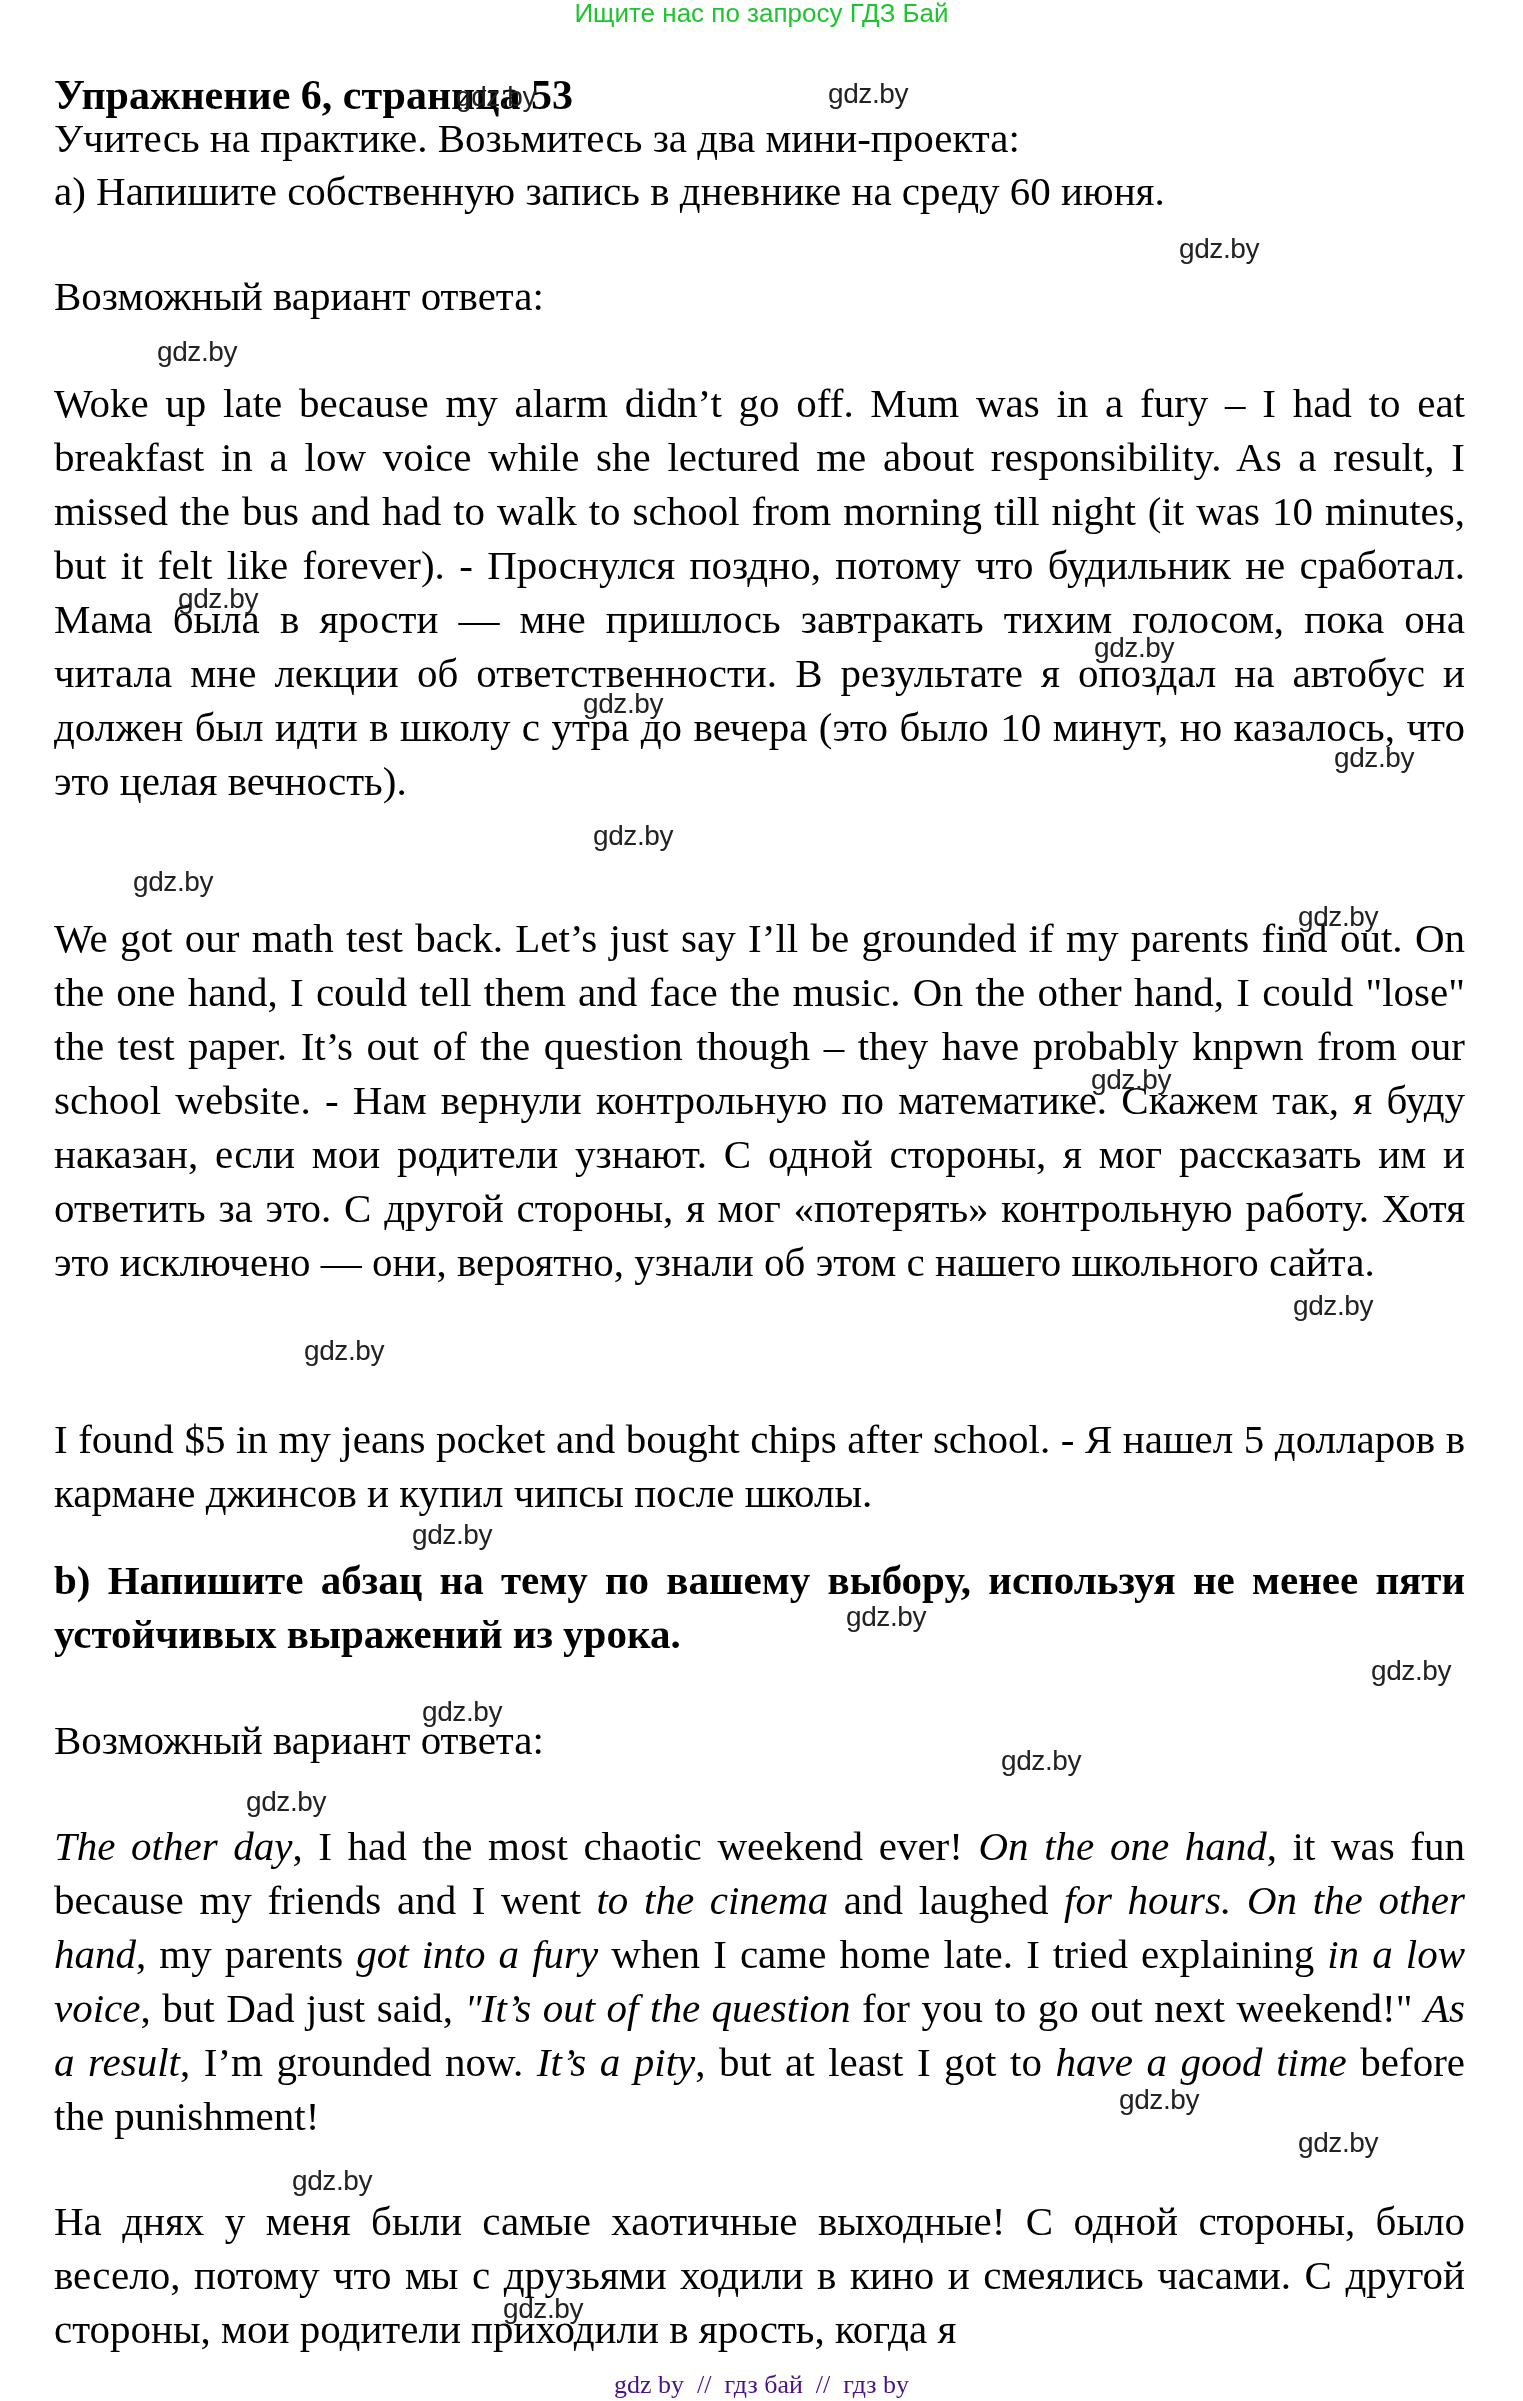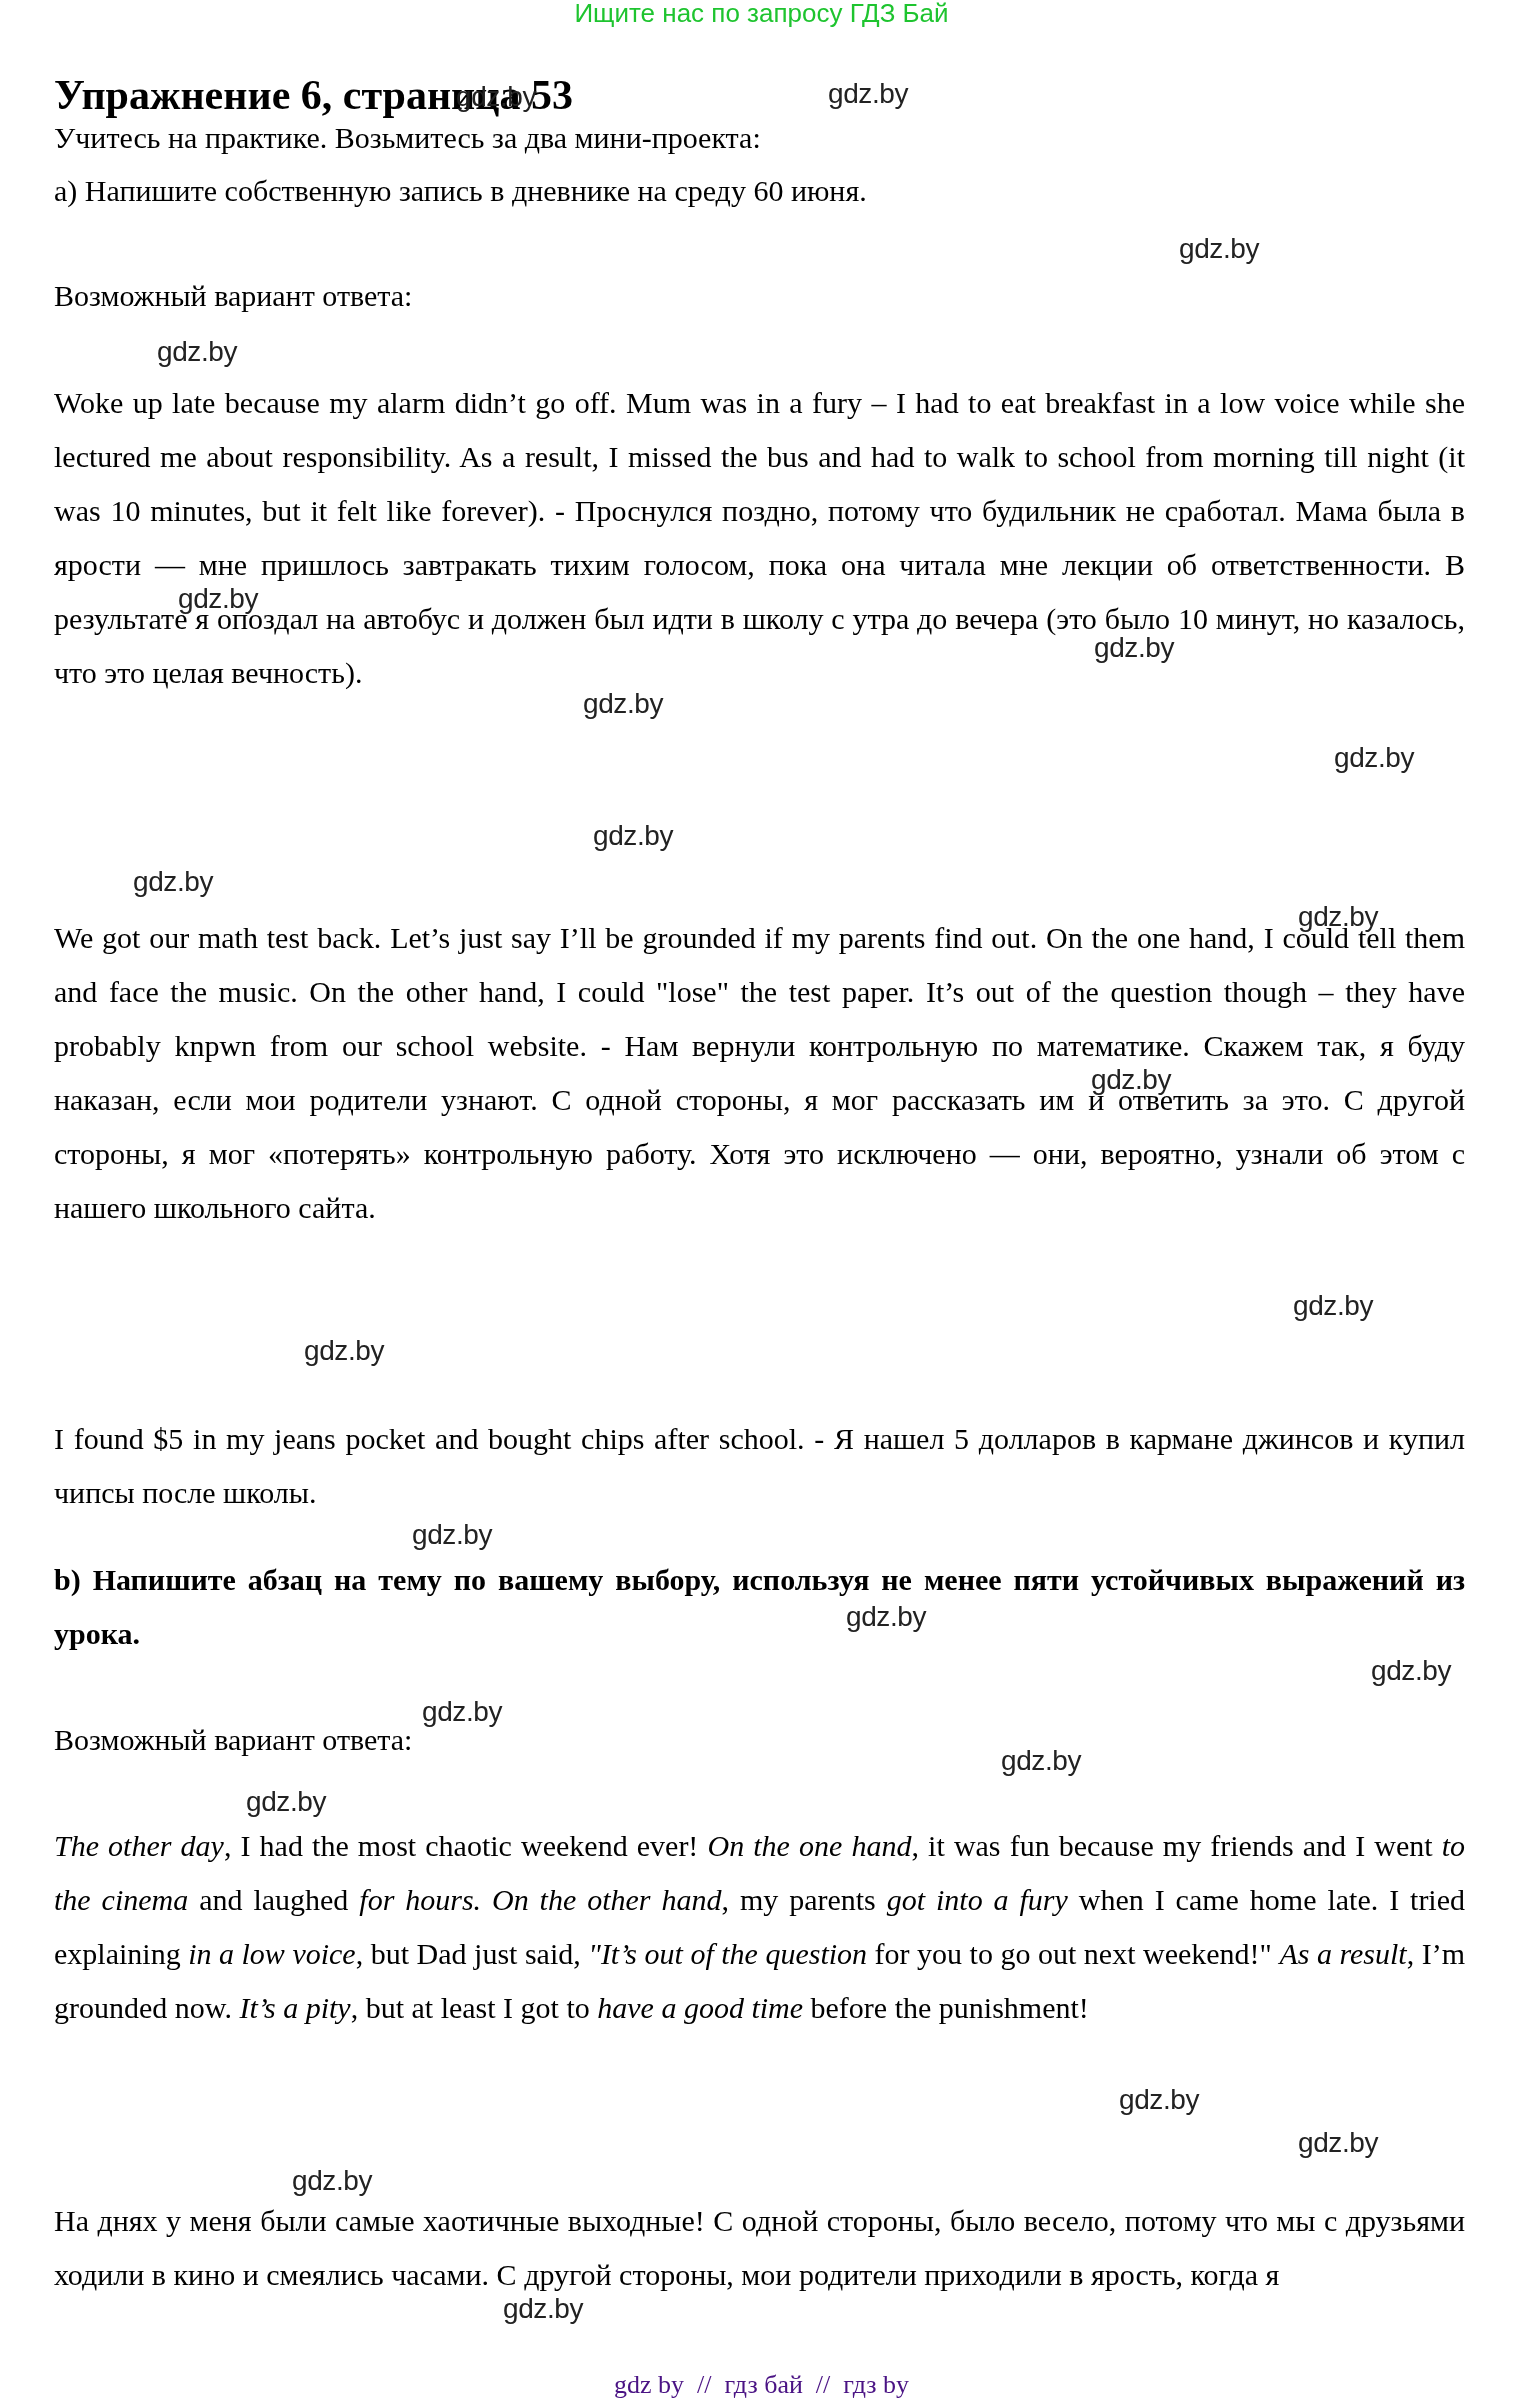--- a/index.html
+++ b/index.html
@@ -1,20 +1,20 @@
 <!DOCTYPE html>
 <html style="font-size:12.7px"><head>
 <meta charset="utf-8">
 <style>
   html, body { margin:0; padding:0; background:#ffffff; }
   body { width:1523px; height:2401px; position:relative; overflow:hidden; font-family:"Liberation Serif", "DejaVu Serif", serif; color:#000; }
   .banner { position:absolute; left:0; width:1523px; text-align:center; font-family:"Liberation Sans", "DejaVu Sans", sans-serif; font-size:26px; }
   .top-banner { top:-1.6px; color:#1ec42f; }
   .bottom-banner { top:2370px; color:#4a1384; }
-  .block { position:absolute; left:54px; width:1411px; font-size:30px; line-height:54px; }
+  .block { position:absolute; left:54px; width:1411px; font-size:41px; line-height:54px; }
   .just { text-align:justify; text-align-last:left; }
   .heading { font-weight:bold; font-size:42px; }
   .wm { position:absolute; font-family:"Liberation Sans", "DejaVu Sans", sans-serif; font-size:28px; color:#222; letter-spacing:-0.4px; }
   em { font-style:italic; }
 </style>
 </head>
 <body>
 
 <div class="banner top-banner">Ищите нас по запросу ГДЗ Бай</div>
 

